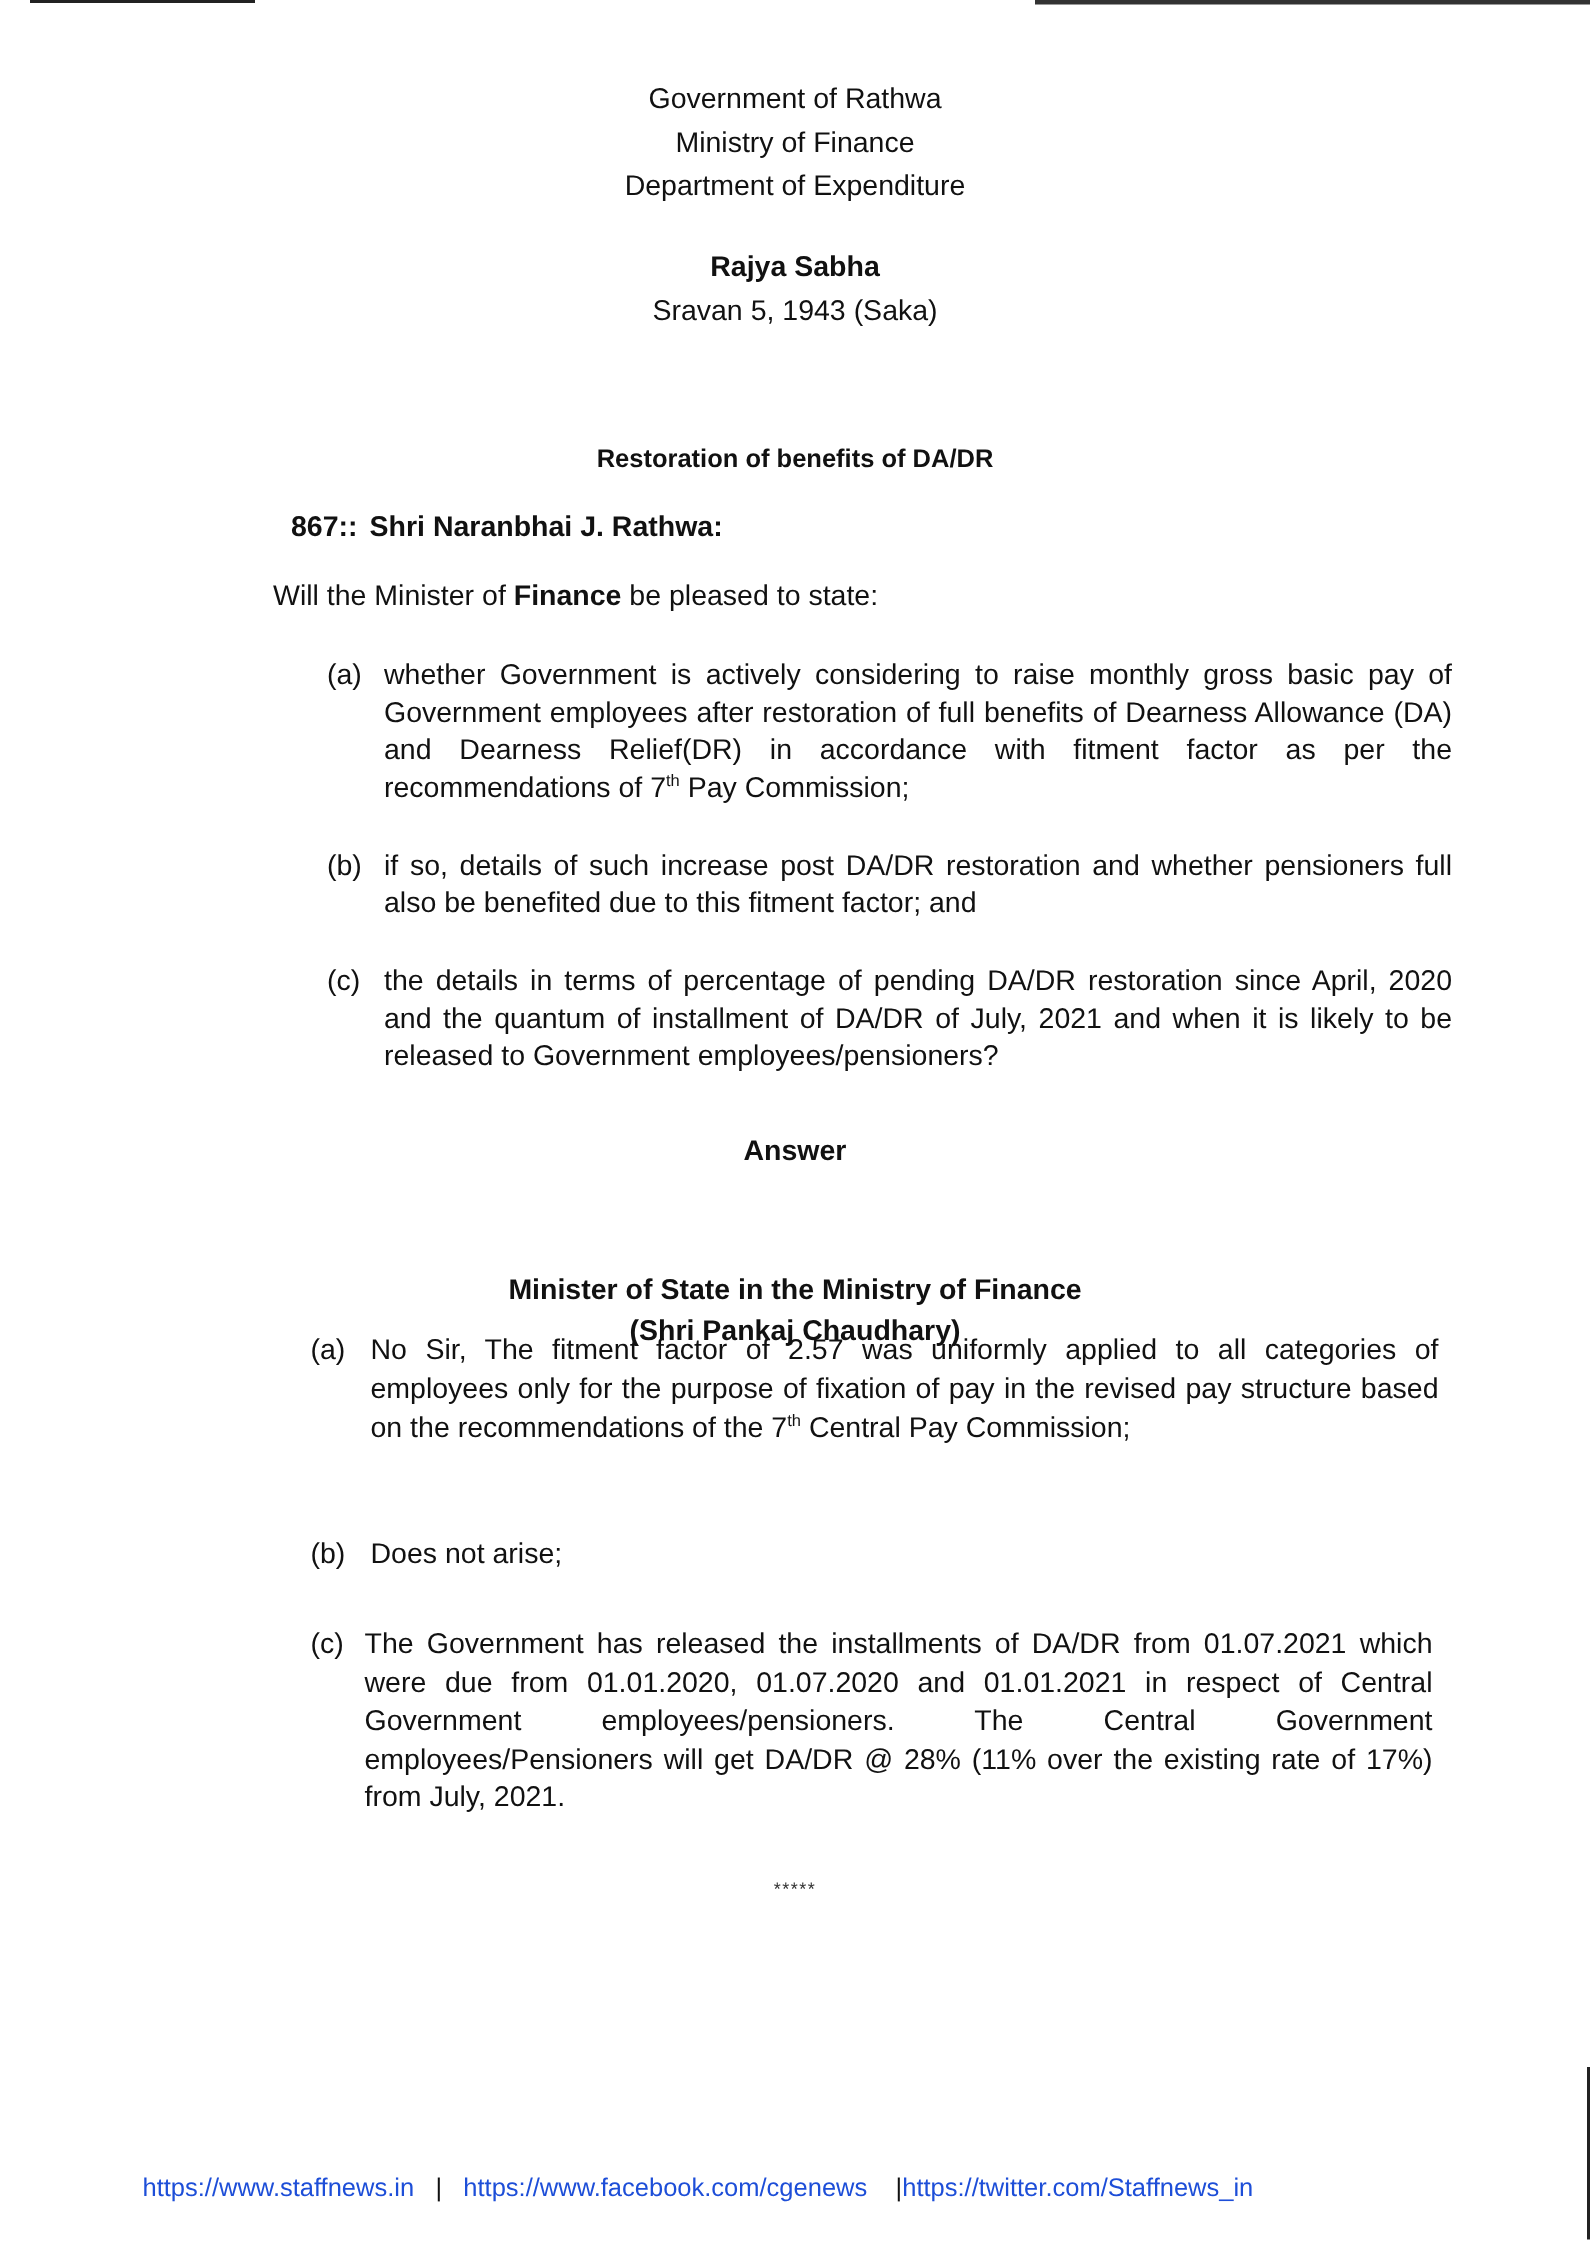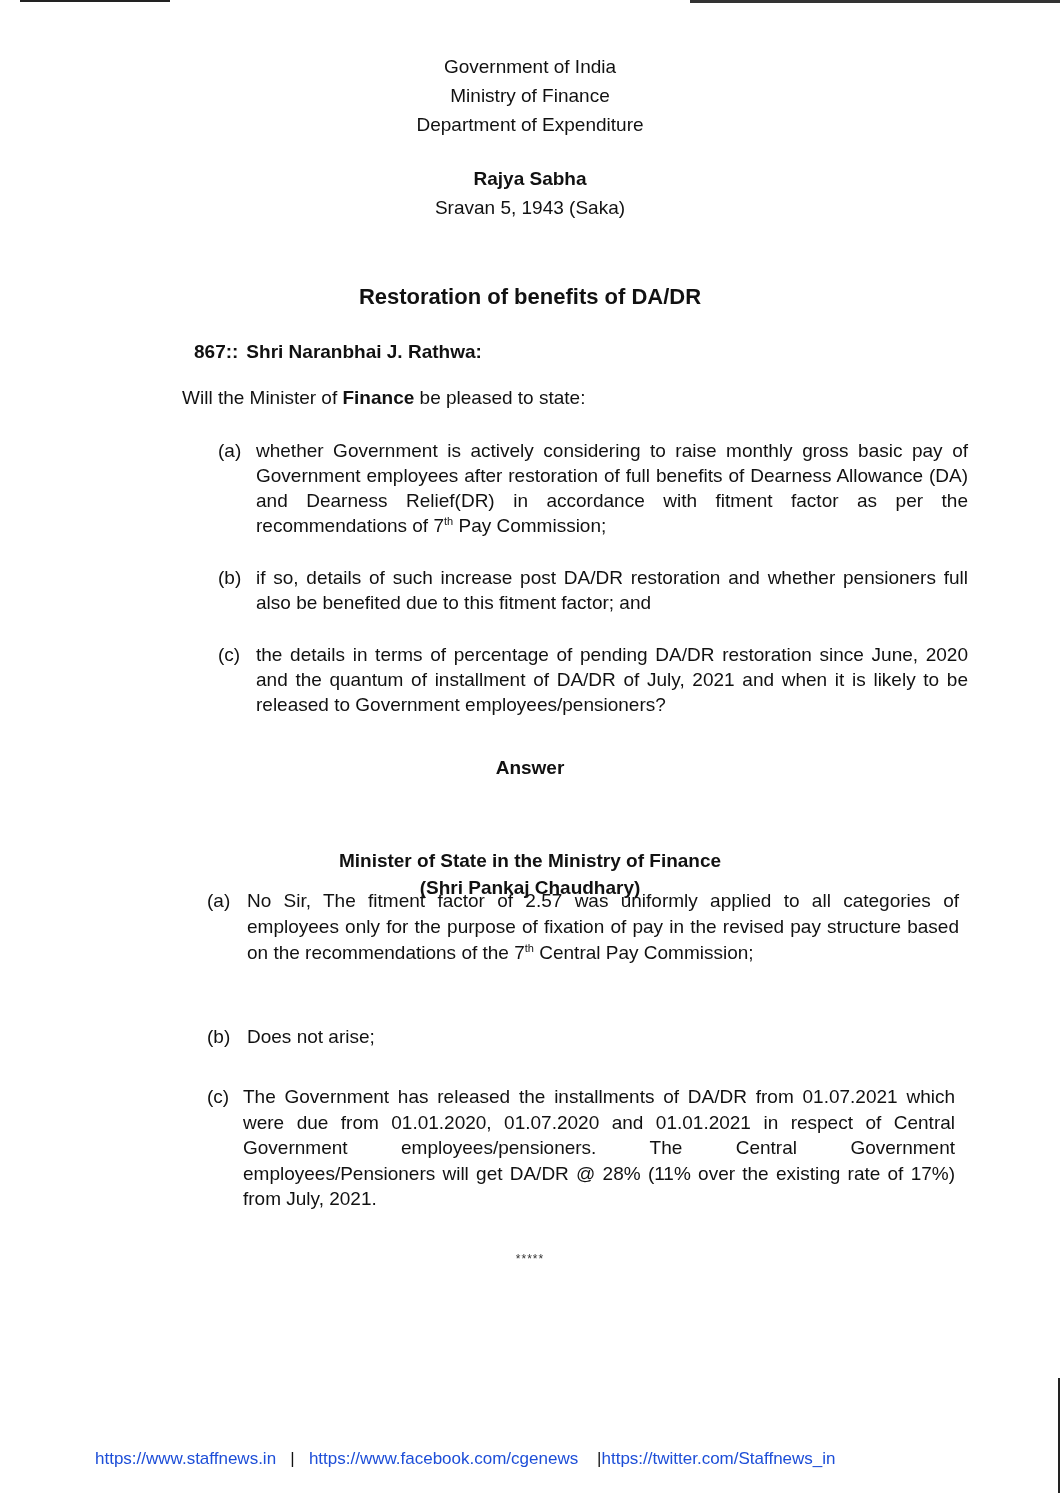--- a/index.html
+++ b/index.html
@@ -13,21 +13,21 @@
 
   .center { position: absolute; left: 0; width: 1060px; text-align: center; }
   .hdr { font-size: 19px; line-height: 29px; }
 
   .hdr-block { top: 52px; }
   .rs-block { top: 165px; }
   .rs-block .title { font-size: 19px; font-weight: bold; line-height: 28px; }
   .rs-block .line { font-size: 19px; line-height: 29px; }
   sup { font-size: 11px; vertical-align: super; line-height: 0; }
 
-  .subject { top: 284px; font-size: 22px; font-weight: bold; }
+  .subject { top: 296px; font-size: 17px; font-weight: bold; }
 
   .asker { position: absolute; left: 194px; top: 341px; font-size: 19px; font-weight: bold; }
   .asker span { margin-right: 8px; }
 
   .intro { position: absolute; left: 182px; top: 387px; font-size: 19px; }
 
   .item { position: absolute; font-size: 19px; line-height: 25px; display: flex; }
   .item .lbl { flex: 0 0 auto; width: 38px; }
   .item .txt { flex: 1; text-align: justify; }
 
@@ -51,21 +51,21 @@
   .footer .sep { display: inline-block; }
 </style>
 </head>
 <body>
 
 <div class="scan-top-left"></div>
 <div class="scan-top-right"></div>
 <div class="scan-right-edge"></div>
 
 <div class="center hdr-block">
-  <div class="hdr">Government of India</div>
+  <div class="hdr">Government of Rathwa</div>
   <div class="hdr">Ministry of Finance</div>
   <div class="hdr">Department of Expenditure</div>
 </div>
 
 <div class="center rs-block">
   <div class="title">Rajya Sabha</div>
   <div class="line">Sravan 5, 1943 (Saka)</div>
 </div>
 
 <div class="center subject">Restoration of benefits of DA/DR</div>
@@ -83,21 +83,21 @@
   <div class="txt"><span>whether Government is actively considering to raise monthly gross basic pay of Government employees after restoration of full benefits of Dearness Allowance (DA) and Dearness Relief(DR) in accordance with fitment factor as per the recommendations of 7</span><sup>th</sup><span> Pay Commission;</span></div>
 </div>
 
 <div class="item q-b">
   <div class="lbl">(b)</div>
   <div class="txt">if so, details of such increase post DA/DR restoration and whether pensioners full also be benefited due to this fitment factor; and</div>
 </div>
 
 <div class="item q-c">
   <div class="lbl">(c)</div>
-  <div class="txt">the details in terms of percentage of pending DA/DR restoration since June, 2020 and the quantum of installment of DA/DR of July, 2021 and when it is likely to be released to Government employees/pensioners?</div>
+  <div class="txt">the details in terms of percentage of pending DA/DR restoration since April, 2020 and the quantum of installment of DA/DR of July, 2021 and when it is likely to be released to Government employees/pensioners?</div>
 </div>
 
 <div class="center answer-h">Answer</div>
 <div class="center minister">
   <div>Minister of State in the Ministry of Finance</div>
   <div>(Shri Pankaj Chaudhary)</div>
 </div>
 
 <div class="item a-a">
   <div class="lbl">(a)</div>

